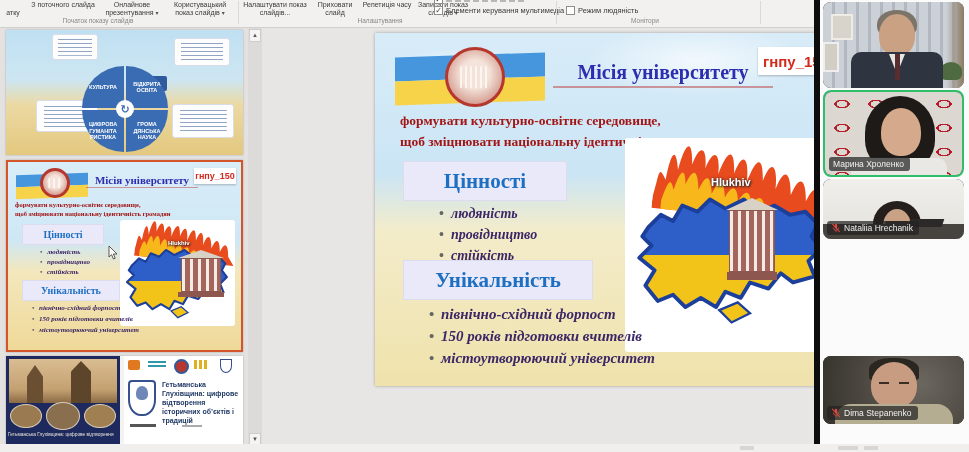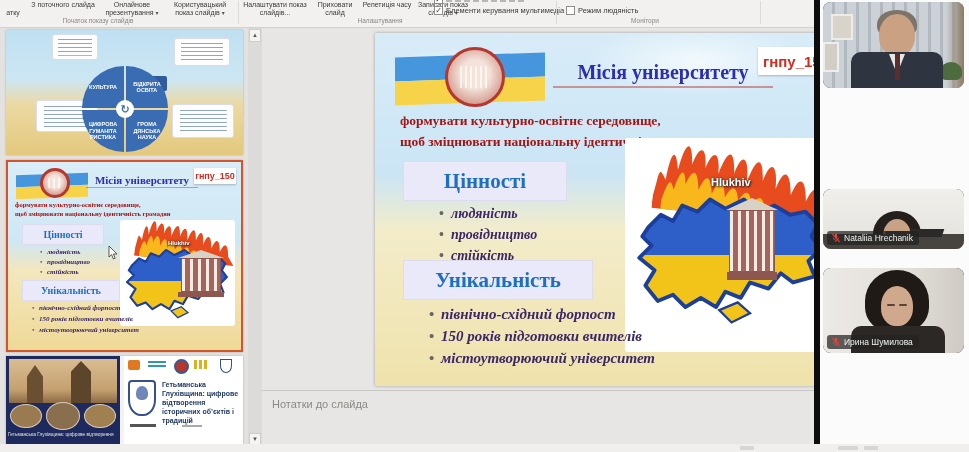--- a/index.html
+++ b/index.html
@@ -298,23 +298,20 @@
 
       <div class="hdrbox serif" style="left:28px;top:227px;width:188px;height:38px;font-size:21px;line-height:38px;">Унікальність</div>
       <div class="abs serif" style="left:52px;top:270px;font-size:15px;line-height:22px;">
         <div class="bullet">північно-східний форпост</div>
         <div class="bullet">150 років підготовки вчителів</div>
         <div class="bullet">містоутворюючий університет</div>
       </div>
     </div>
   </div>
 
-  <div id="notesbar">
-    <span>Нотатки до слайда</span>
-  </div>
 
   <div id="taskstrip">
     <div class="ghost" style="left:740px;width:14px;"></div>
     <div class="ghost" style="left:838px;width:20px;"></div>
     <div class="ghost" style="left:864px;width:14px;"></div>
   </div>
 
   <div id="videocol">
     <div class="edge"></div>
 
@@ -325,22 +322,33 @@
         <div class="abs" style="right:0;top:0;width:18px;height:86px;background:linear-gradient(90deg,transparent,#8a7a62);"></div>
         <div class="abs" style="right:2px;bottom:8px;width:22px;height:18px;border-radius:50% 50% 30% 30%;background:#4e6b3f;"></div>
         <div class="hair" style="left:54px;top:8px;width:40px;height:28px;background:#7c7468;"></div>
         <div class="head" style="left:56px;top:12px;width:36px;height:42px;background:#cba183;"></div>
         <div class="torso" style="left:28px;top:50px;width:92px;height:36px;background:#2e3440;"></div>
         <div class="abs" style="left:66px;top:52px;width:16px;height:20px;background:#e8e6e0;clip-path:polygon(0 0,100% 0,50% 100%);"></div>
         <div class="abs" style="left:72px;top:52px;width:5px;height:26px;background:#5a2e2e;"></div>
       </div>
     </div>
 
-
-    <div class="vtile" style="top:179px;height:60px;margin-top:10px;">
+    <div class="vtile speaking" style="top:90px;height:87px;">
+      <div class="scene" style="background:#ddd7d2;background-image:radial-gradient(ellipse 9px 5px at 50% 50%,transparent 58%,#b3202a 60% 85%,transparent 87%);background-size:34px 24px;">
+        <div class="hair" style="left:40px;top:4px;width:70px;height:74px;background:#1d1a17;"></div>
+        <div class="head" style="left:56px;top:16px;width:40px;height:48px;background:#d4a98c;"></div>
+        <div class="torso" style="left:26px;top:66px;width:96px;height:21px;background:#eae8e4;"></div>
+      </div>
+      <div class="namepill">
+
+        <span>Марина Хроленко</span>
+      </div>
+    </div>
+
+    <div class="vtile" style="top:179px;height:60px;">
       <div class="scene" style="background:linear-gradient(180deg,#f0efeb 0%,#e6e4df 80%);">
         <div class="hair" style="left:50px;top:22px;width:48px;height:46px;background:#241f1c;"></div>
         <div class="head" style="left:60px;top:30px;width:28px;height:34px;background:#c9a184;"></div>
         <div class="abs" style="left:62px;top:42px;width:24px;height:3px;background:#4a3b30;border-radius:2px;"></div>
         <div class="torso" style="left:42px;top:58px;width:64px;height:14px;background:#3a3433;"></div>
         <div class="abs" style="left:0;bottom:0;width:141px;height:15px;background:#47433f;"></div>
         <div class="abs" style="left:86px;bottom:12px;width:34px;height:8px;background:#2c2a28;transform:skewX(-18deg);"></div>
       </div>
       <div class="namepill">
         <span class="mic" style="display: inline-flex;">
@@ -348,36 +356,36 @@
               <rect x="4.6" y="1" width="2.8" height="5.5" rx="1.4" fill="#e0483e"></rect>
               <path d="M2.8,5.5 a3.2,3.2 0 0 0 6.4,0" fill="none" stroke="#e0483e" stroke-width="1"></path>
               <line x1="6" y1="8.7" x2="6" y2="10.8" stroke="#e0483e" stroke-width="1"></line>
               <line x1="1.5" y1="1" x2="10.5" y2="10.8" stroke="#e0483e" stroke-width="1.3"></line>
             </svg>
         </span>
         <span>Nataliia Hrechanik</span>
       </div>
     </div>
 
-    <div class="vtile" style="top:268px;height:85px;">
-      <div class="scene" style="background:linear-gradient(90deg,#eceae6 0%,#e2dfda 60%,#cfcac3 100%);">
-        <div class="hair" style="left:42px;top:2px;width:64px;height:62px;background:#201a17;"></div>
-        <div class="head" style="left:58px;top:18px;width:32px;height:40px;background:#cfa88d;"></div>
-        <div class="abs" style="left:64px;top:36px;width:8px;height:2px;background:#5a4436;border-radius:1px;"></div>
-        <div class="abs" style="left:76px;top:36px;width:8px;height:2px;background:#5a4436;border-radius:1px;"></div>
-        <div class="torso" style="left:28px;top:58px;width:94px;height:27px;background:#2c2826;"></div>
+
+    <div class="vtile" style="top:356px;height:68px;">
+      <div class="scene" style="background:radial-gradient(circle at 70% 40%,#6b665e 0%,#4a463f 60%,#35322c 100%);">
+        <div class="hair" style="left:46px;top:2px;width:50px;height:24px;background:#2a2620;border-radius:45% 45% 20% 20%;"></div>
+        <div class="head" style="left:48px;top:6px;width:46px;height:46px;background:#c89c80;"></div>
+        <div class="abs" style="left:56px;top:26px;width:10px;height:2px;background:#3a2e24;"></div>
+        <div class="abs" style="left:76px;top:26px;width:10px;height:2px;background:#3a2e24;"></div>
+        <div class="torso" style="left:12px;top:48px;width:118px;height:20px;background:#b5ad92;border-radius:16px 16px 0 0;"></div>
       </div>
       <div class="namepill">
         <span class="mic" style="display: inline-flex;">
           <svg width="10" height="10" viewBox="0 0 12 12">
               <rect x="4.6" y="1" width="2.8" height="5.5" rx="1.4" fill="#e0483e"></rect>
               <path d="M2.8,5.5 a3.2,3.2 0 0 0 6.4,0" fill="none" stroke="#e0483e" stroke-width="1"></path>
               <line x1="6" y1="8.7" x2="6" y2="10.8" stroke="#e0483e" stroke-width="1"></line>
               <line x1="1.5" y1="1" x2="10.5" y2="10.8" stroke="#e0483e" stroke-width="1.3"></line>
             </svg>
         </span>
-        <span>Ирина Шумилова</span>
-      </div>
-    </div>
-
+        <span>Dima Stepanenko</span>
+      </div>
+    </div>
   </div>
 
 </div>
 
 </body></html>

